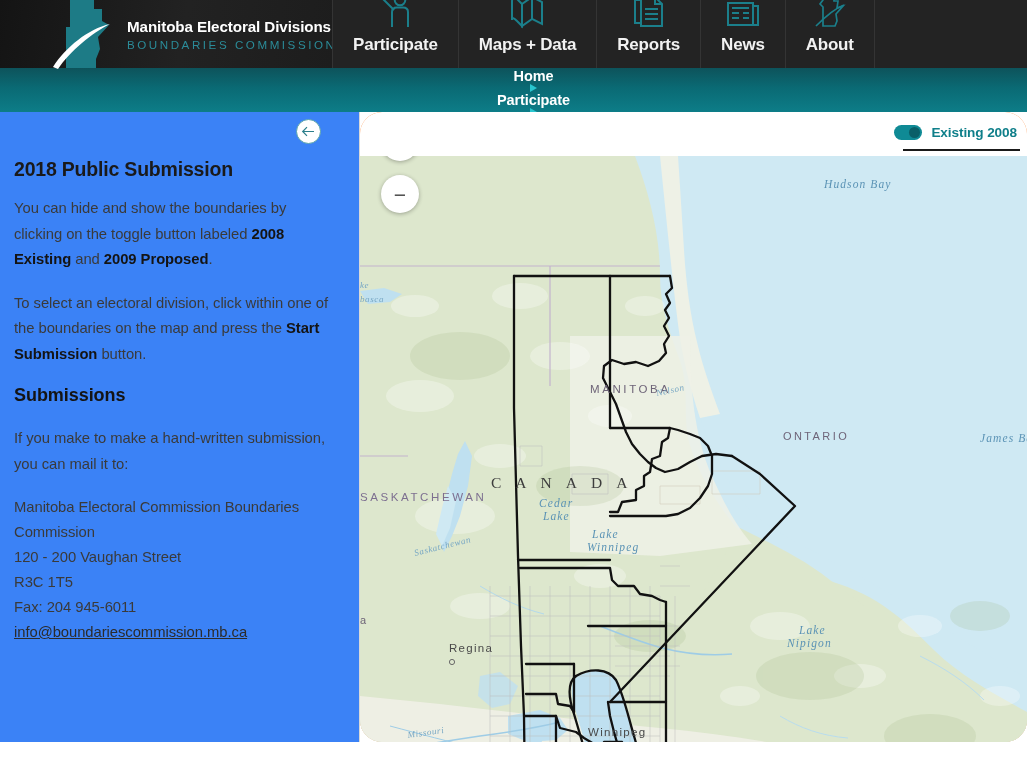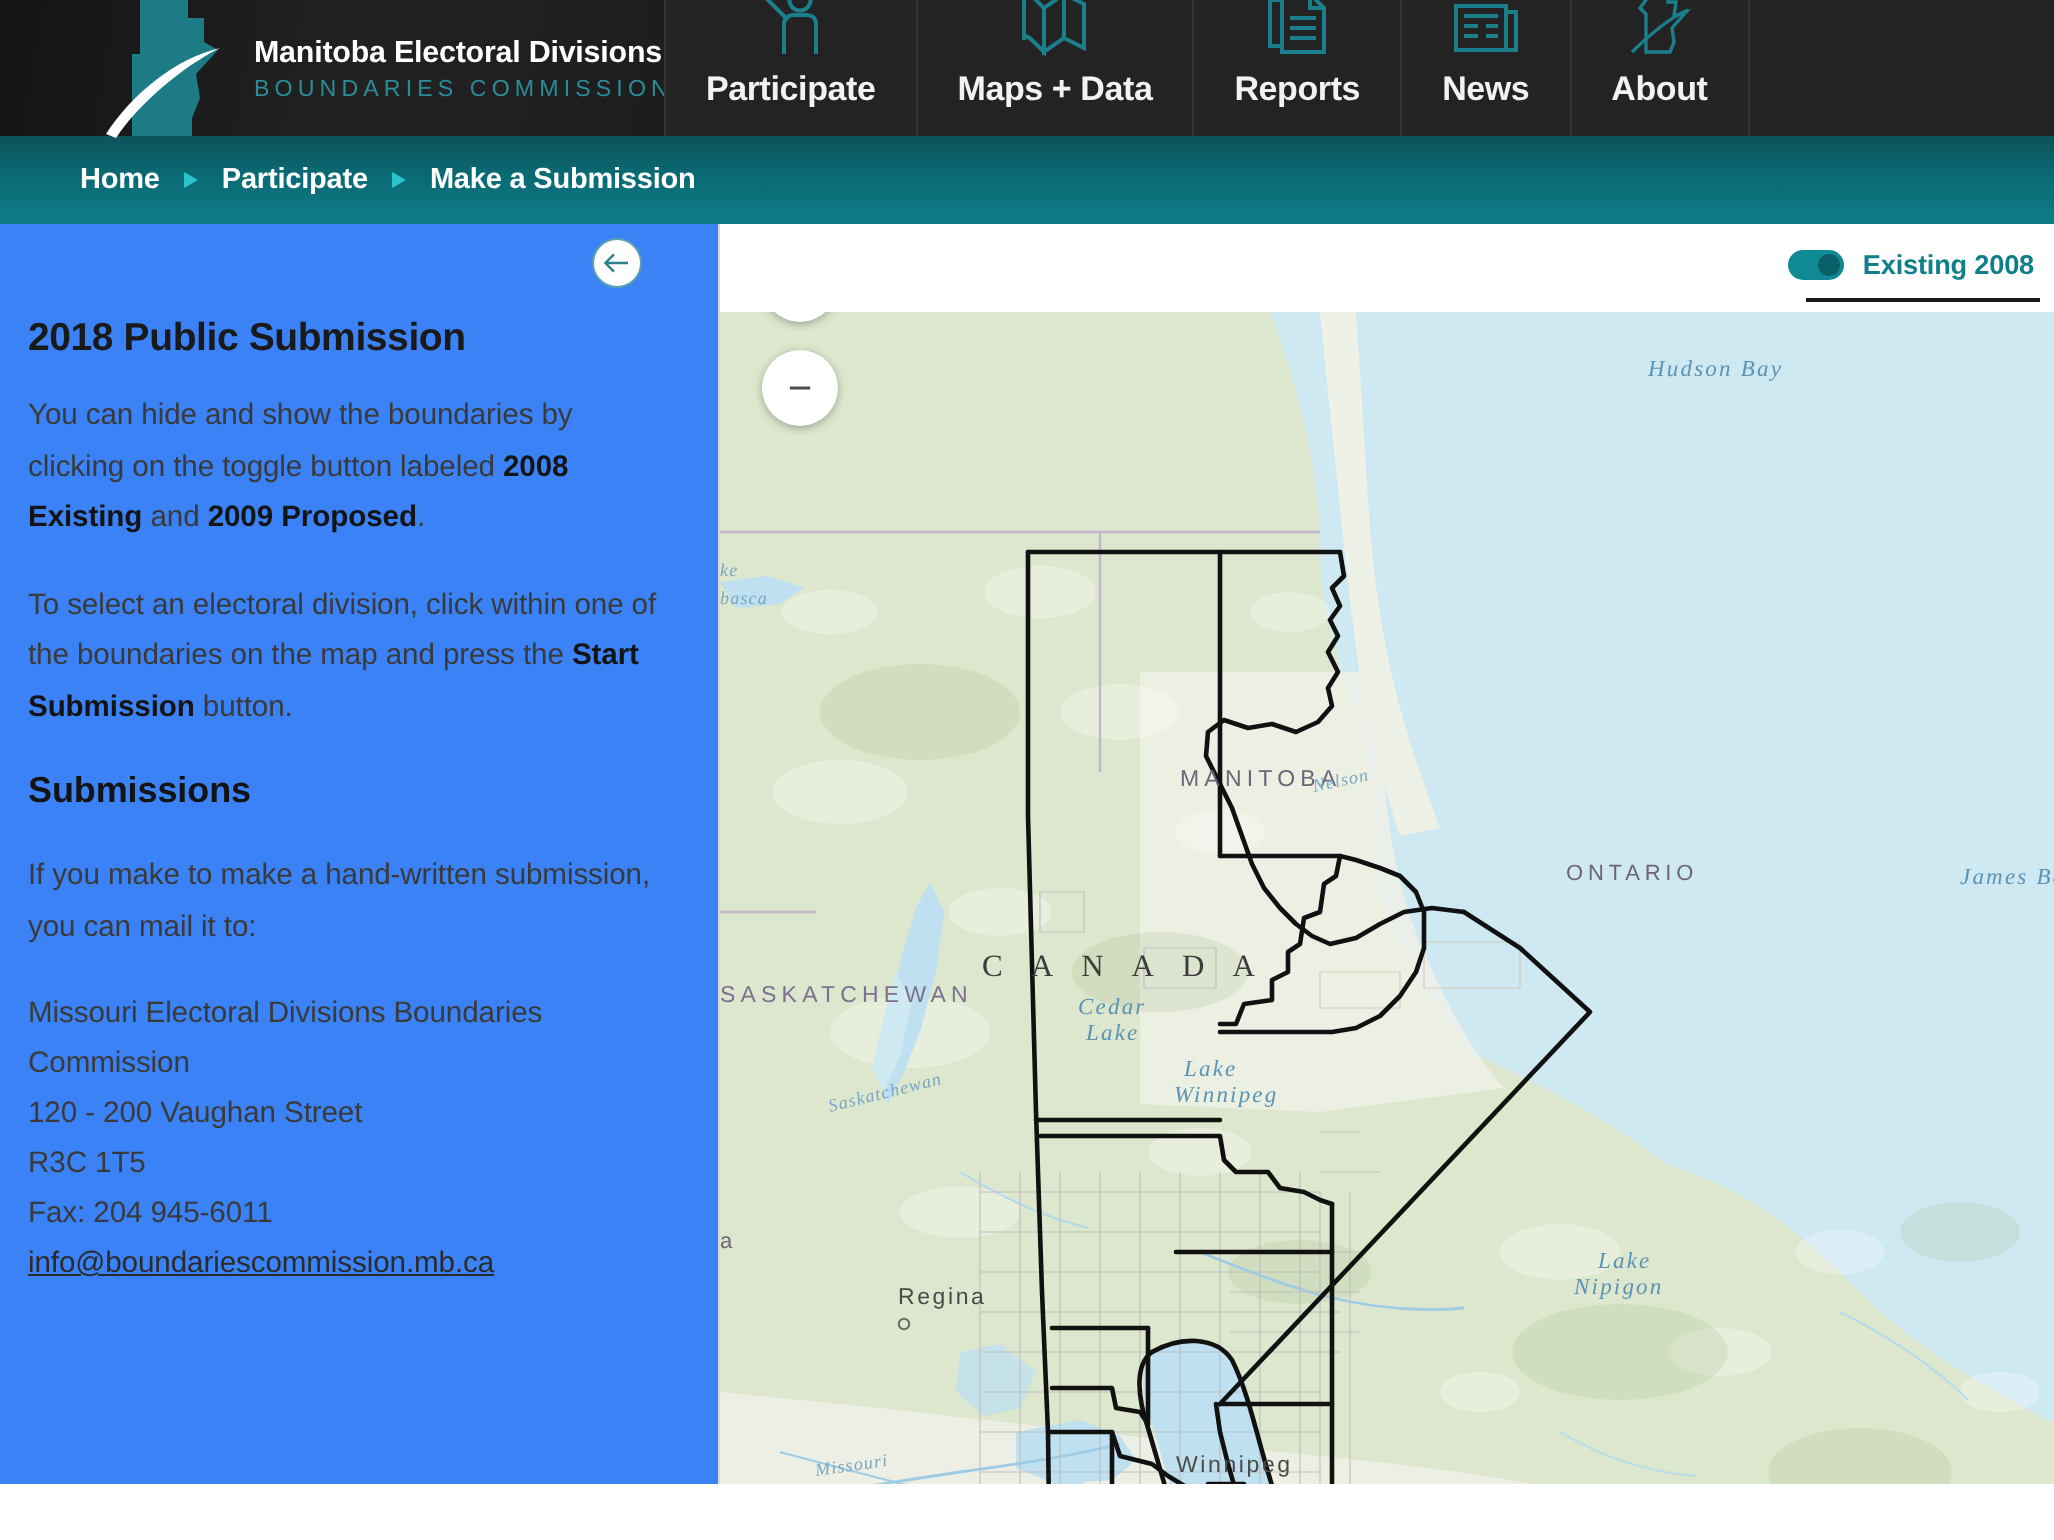--- a/index.html
+++ b/index.html
@@ -52,20 +52,21 @@
     letter-spacing:-0.2px; white-space:nowrap;
   }
   .nav-spacer { flex:1; background:#232323; border-left:1px solid #343434; }
 
   
   .crumbbar {
     height:44px; width:100%;
     background:linear-gradient(180deg,#0d535b 0%,#0a6a74 45%,#0d7d88 100%);
     display:flex; align-items:center;
     padding-left:40px;
+    flex-direction:column;
   }
   .crumb {
     color:#ffffff; font-size:14.5px; font-weight:bold;
     white-space:nowrap; cursor:pointer; letter-spacing:-0.1px;
   }
   .crumb.last { cursor:default; }
   .crumb-sep {
     margin:0 12px; width:0; height:0;
     border-left:7px solid #29c6cf;
     border-top:4.5px solid transparent;
@@ -101,21 +102,21 @@
   }
   .para b { color:#141414; font-weight:bold; }
   .sub-head {
     font-size:18px; font-weight:bold; color:#141414;
     margin-bottom:20px; letter-spacing:-0.05px;
   }
   .addr { font-size:14.8px; color:#3a3a3a; line-height:25px; letter-spacing:-0.05px; }
   .addr a { color:#2b2b2b; text-decoration:underline; }
 
   
-  .mapwrap { flex:1; position:relative; overflow:hidden; background:#f97316; }
+  .mapwrap { flex:1; position:relative; overflow:hidden; background:#f97316;border-radius:22px; }
   .maptopbar {
     position:absolute; top:0; left:0; right:0; height:44px;
     background:#ffffff; z-index:30;
     display:flex; align-items:center; justify-content:flex-end;
     padding-right:10px;
   }
   .toggle-group { display:flex; align-items:center; position:relative; padding-bottom:3px; }
   .toggle-sw {
     width:28px; height:15px; border-radius:9px;
     background:#0f8a95; position:relative; cursor:pointer;
@@ -261,21 +262,21 @@
 
       <p class="para"><span>You can hide and show the boundaries by clicking on the toggle button labeled </span><b>2008 Existing</b><span> and </span><b>2009 Proposed</b><span>.</span></p>
 
       <p class="para"><span>To select an electoral division, click within one of the boundaries on the map and press the </span><b>Start Submission</b><span> button.</span></p>
 
       <div class="sub-head">Submissions</div>
 
       <p class="para">If you make to make a hand-written submission, you can mail it to:</p>
 
       <div class="addr">
-        <div>Missouri Electoral Divisions Boundaries Commission</div>
+        <div>Manitoba Electoral Commission Boundaries Commission</div>
         <div>120 - 200 Vaughan Street</div>
         <div>R3C 1T5</div>
         <div>Fax: 204 945-6011</div>
         <div><a href="#">info@boundariescommission.mb.ca</a></div>
       </div>
     </div>
 
     <div class="mapwrap">
 
       <div class="maptopbar">

